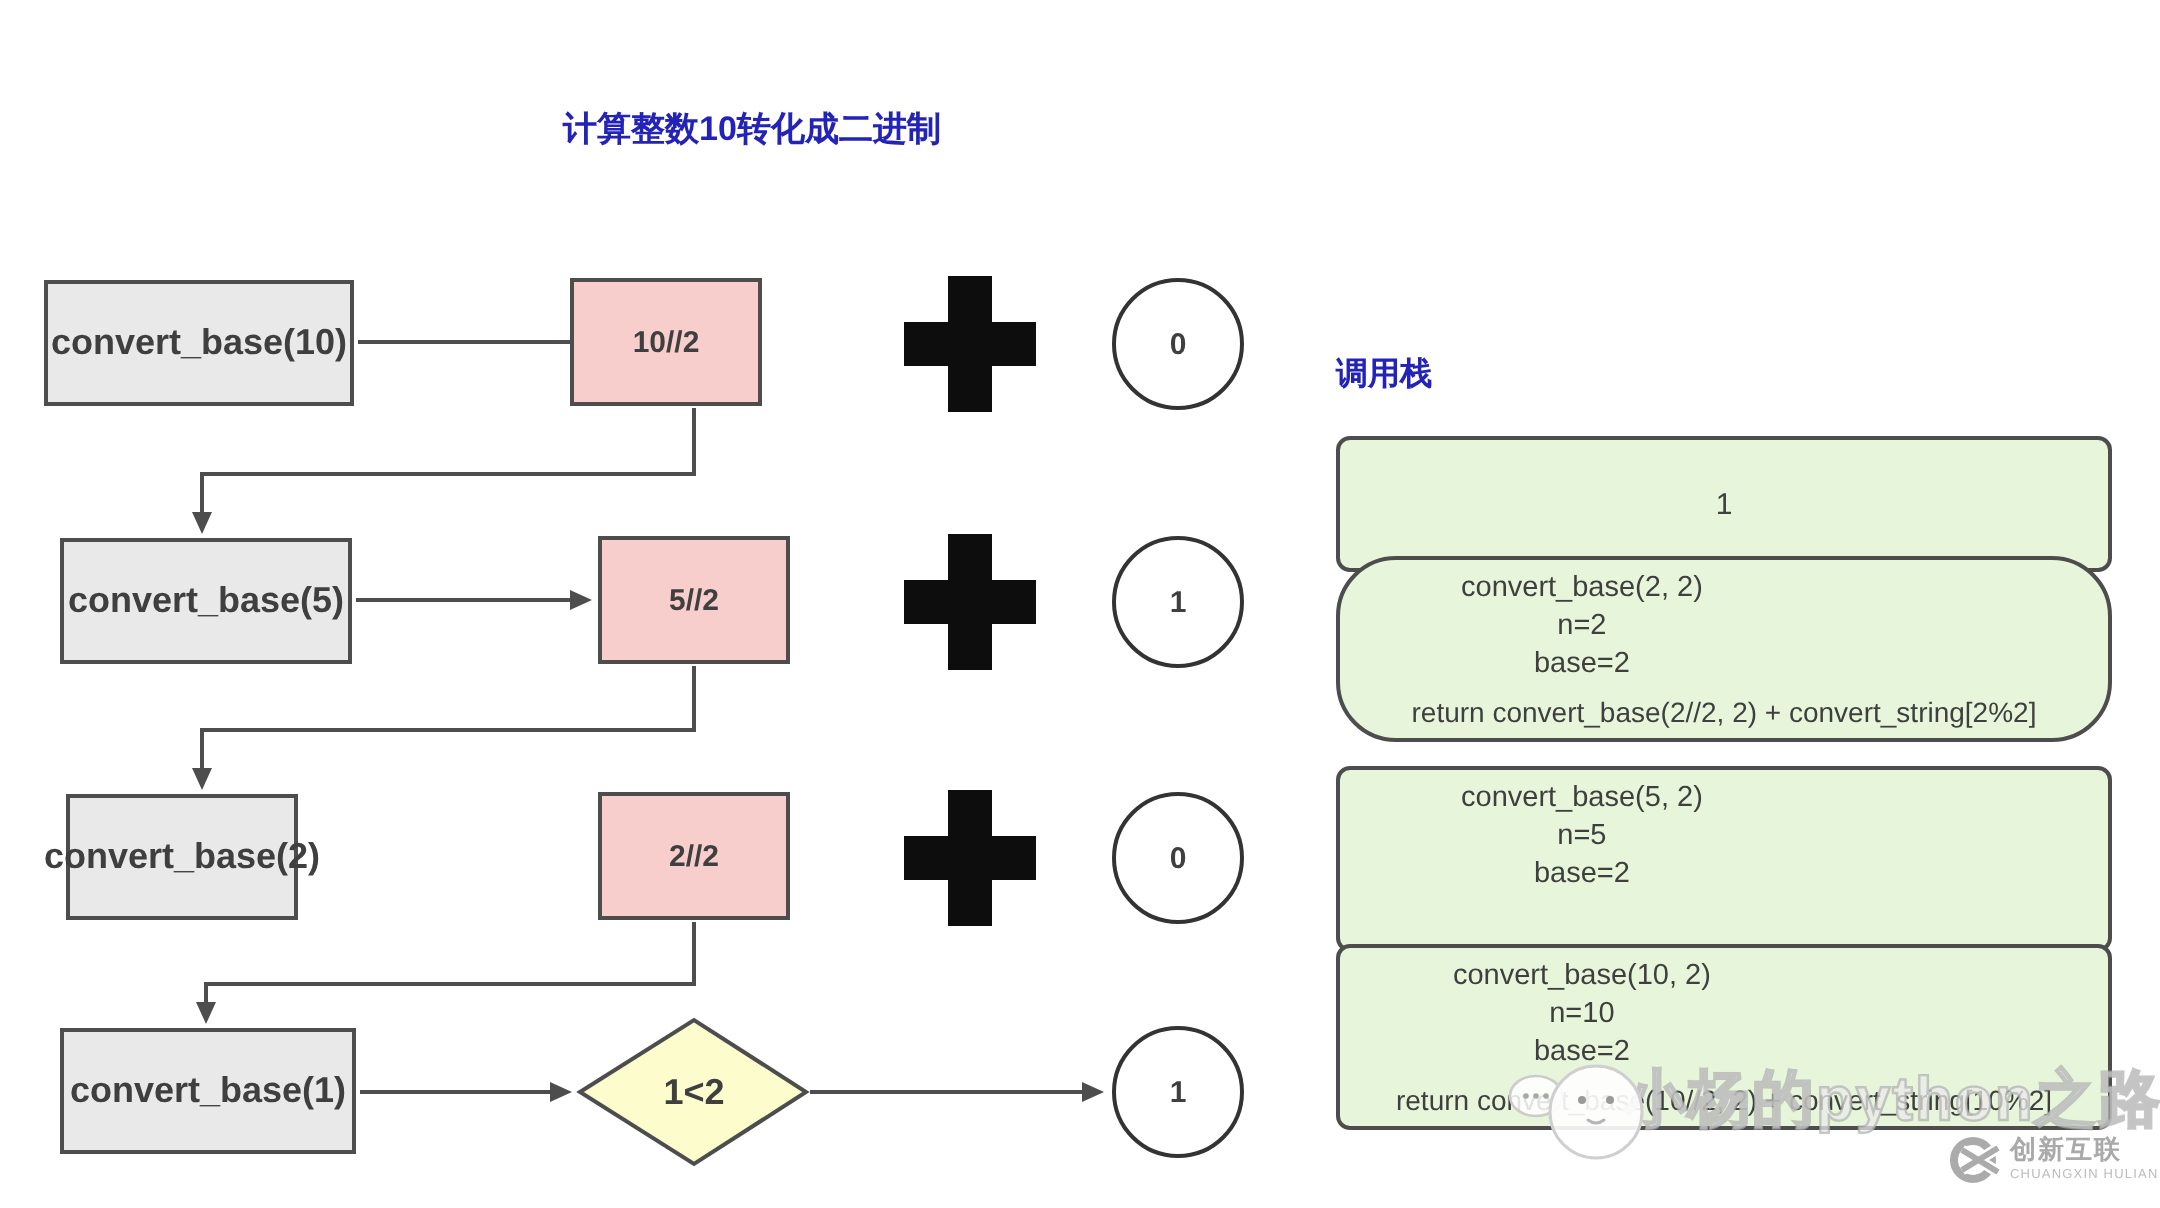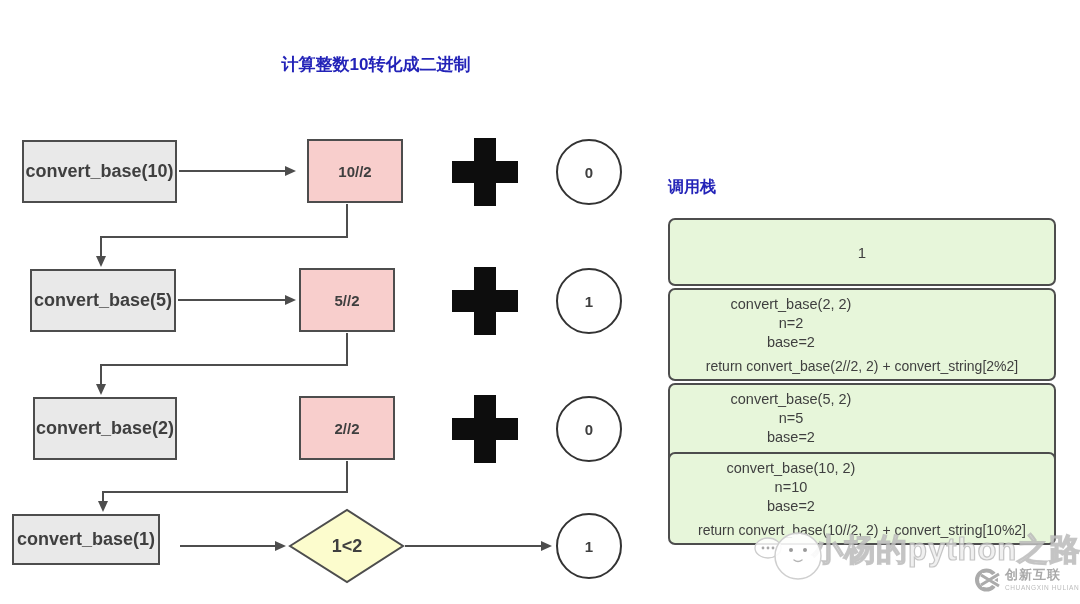--- a/index.html
+++ b/index.html
@@ -84,71 +84,71 @@
     <path d="M180,546 L277,546" fill="none" stroke="#4d4d4d" stroke-width="2" marker-end="url(#ah)"></path>
 
     <path d="M405,546 L543,546" fill="none" stroke="#4d4d4d" stroke-width="2" marker-end="url(#ah)"></path>
 
     <polygon points="290,546 347,510 403,546 347,582" fill="#fcfccd" stroke="#4d4d4d" stroke-width="2"></polygon>
   </svg>
 
   <div class="abs page-title">计算整数10转化成二进制</div>
 
   <div class="abs call-box" style="left:22px;top:140px;width:155px;height:63px;">convert_base(10)</div>
-  <div class="abs op-box" style="left:307px;top:139px;width:96px;height:64px;">10//2</div>
+  <div class="abs op-box" style="left:285px;top:139px;width:96px;height:64px;">10//2</div>
   <div class="abs plus" style="left:452px;top:138px;">
     <div class="bar-v"></div>
       <div class="bar-h"></div>
   </div>
   <div class="abs rem-circle" style="left:556px;top:139px;">0</div>
 
   <div class="abs call-box" style="left:30px;top:269px;width:146px;height:63px;">convert_base(5)</div>
   <div class="abs op-box" style="left:299px;top:268px;width:96px;height:64px;">5//2</div>
   <div class="abs plus" style="left:452px;top:267px;">
     <div class="bar-v"></div>
       <div class="bar-h"></div>
   </div>
   <div class="abs rem-circle" style="left:556px;top:268px;">1</div>
 
-  <div class="abs call-box" style="left:33px;top:397px;width:144px;height:63px;">convert_base(2)</div>
+  <div class="abs call-box" style="left:33px;top:397px;width:116px;height:63px;">convert_base(2)</div>
   <div class="abs op-box" style="left:299px;top:396px;width:96px;height:64px;">2//2</div>
   <div class="abs plus" style="left:452px;top:395px;">
     <div class="bar-v"></div>
       <div class="bar-h"></div>
   </div>
   <div class="abs rem-circle" style="left:556px;top:396px;">0</div>
 
-  <div class="abs call-box" style="left:12px;top:514px;width:148px;height:51px;">convert_base(1)</div>
+  <div class="abs call-box" style="left:30px;top:514px;width:148px;height:63px;">convert_base(1)</div>
   <div class="abs diamond-label" style="left:291px;top:510px;width:112px;height:72px;">1&lt;2</div>
   <div class="abs rem-circle" style="left:556px;top:513px;">1</div>
 
   <div class="abs stack-title">调用栈</div>
 
   <div class="abs frame result" style="top:218px;height:68px;">
     <span>1</span>
   </div>
 
-  <div class="abs frame" style="top:288px;height:93px;">
+  <div class="abs frame" style="top:278px;height:93px;border-radius:30px;">
     <div class="frame-head">
       <div>convert_base(2, 2)</div>
       <div>n=2</div>
       <div>base=2</div>
     </div>
     <div class="frame-return">return convert_base(2//2, 2) + convert_string[2%2]</div>
   </div>
 
   <div class="abs frame" style="top:383px;height:93px;">
     <div class="frame-head">
       <div>convert_base(5, 2)</div>
       <div>n=5</div>
       <div>base=2</div>
     </div>
   </div>
 
-  <div class="abs frame" style="top:452px;height:93px;">
+  <div class="abs frame" style="top:472px;height:93px;">
     <div class="frame-head">
       <div>convert_base(10, 2)</div>
       <div>n=10</div>
       <div>base=2</div>
     </div>
     <div class="frame-return">return convert_base(10//2, 2) + convert_string[10%2]</div>
   </div>
 
   <svg class="abs wm-face" width="90" height="66" viewBox="0 0 90 66">
     <ellipse cx="16" cy="26" rx="13" ry="10" fill="rgba(255,255,255,0.85)" stroke="#cccccc" stroke-width="1.3"></ellipse>

